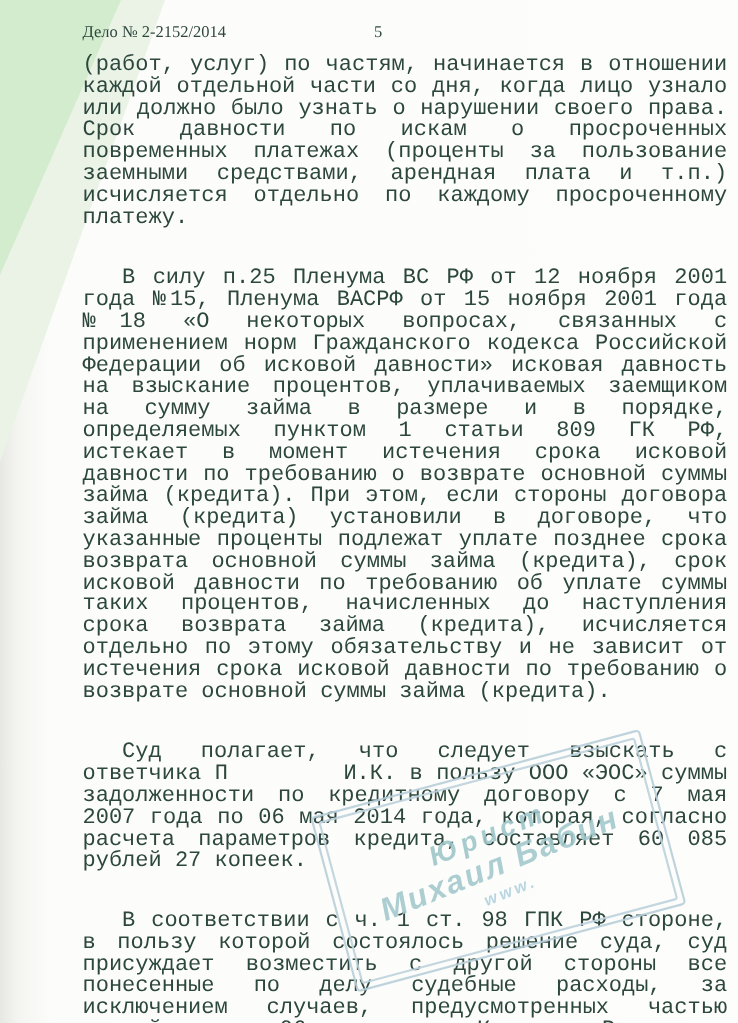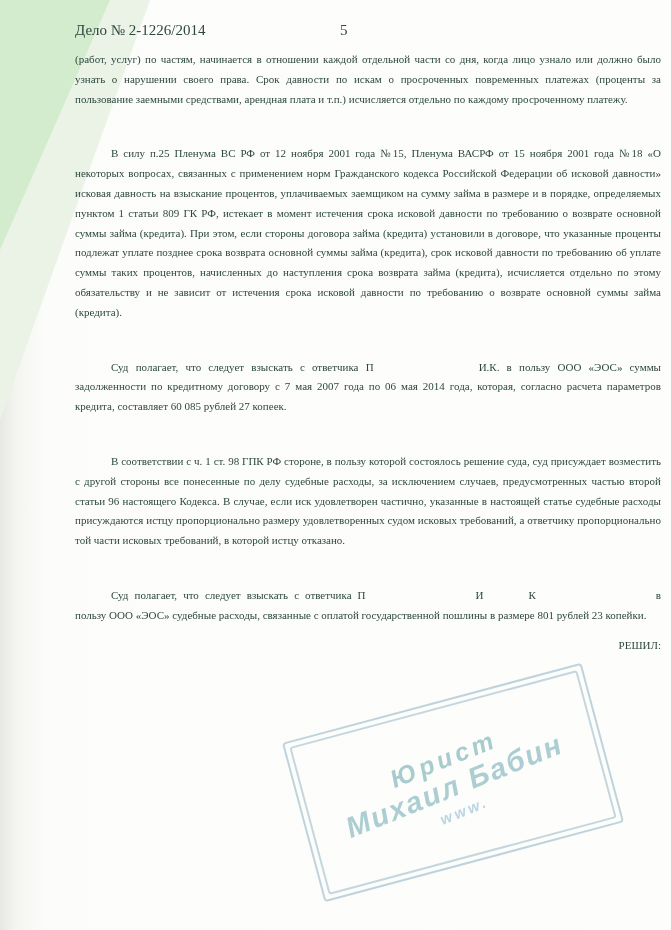--- a/index.html
+++ b/index.html
@@ -27,22 +27,23 @@
     font-size:15px;
   }
   .header .case-no{position:absolute;left:0;top:0;}
   .header .page-no{position:absolute;left:265px;top:0;}
   .doc-body{
     position:absolute;top:50px;left:75px;width:586px;z-index:2;
   }
   p.para{
     margin:0 0 8px 0;
     text-align:justify;
-    font-size:11px;
+    font-size:20px;
     line-height:19.8px;
+    font-family:Liberation Mono, monospace;
   }
   p.para.indent{text-indent:36px;margin-top:35px;}
   p.para.center{text-align:right;text-indent:0;margin:10px 0 10px 0;}
   .gap{display:inline-block;height:1px;}
   .stamp{
     position:absolute;
     left:298px;top:700px;
     width:310px;height:165px;
     transform:rotate(-15deg);
     z-index:3;
@@ -67,21 +68,21 @@
 </style>
 </head>
 <body>
 
 <div class="page">
 
   <div class="corner-wedge-light"></div>
   <div class="corner-wedge-green"></div>
 
   <div class="header">
-    <span class="case-no">Дело № 2-1226/2014</span>
+    <span class="case-no">Дело № 2-2152/2014</span>
     <span class="page-no">5</span>
   </div>
 
   <div class="doc-body" id="doc-body">
       <p class="para"><span>(работ, услуг) по частям, начинается в отношении каждой отдельной части со дня, когда лицо узнало или должно было узнать о нарушении своего права. Срок давности по искам о просроченных повременных платежах (проценты за пользование заемными средствами, арендная плата и т.п.) исчисляется отдельно по каждому просроченному платежу.</span></p>
       <p class="para indent"><span>В силу п.25 Пленума ВС РФ от 12 ноября 2001 года №15, Пленума ВАСРФ от 15 ноября 2001 года №18 «О некоторых вопросах, связанных с применением норм Гражданского кодекса Российской Федерации об исковой давности» исковая давность на взыскание процентов, уплачиваемых заемщиком на сумму займа в размере и в порядке, определяемых пунктом 1 статьи 809 ГК РФ, истекает в момент истечения срока исковой давности по требованию о возврате основной суммы займа (кредита). При этом, если стороны договора займа (кредита) установили в договоре, что указанные проценты подлежат уплате позднее срока возврата основной суммы займа (кредита), срок исковой давности по требованию об уплате суммы таких процентов, начисленных до наступления срока возврата займа (кредита), исчисляется отдельно по этому обязательству и не зависит от истечения срока исковой давности по требованию о возврате основной суммы займа (кредита).</span></p>
       <p class="para indent"><span>Суд полагает, что следует взыскать с ответчика П</span><span class="gap" style="width: 105px;"></span><span>И.К. в пользу ООО «ЭОС» суммы задолженности по кредитному договору с 7 мая 2007 года по 06 мая 2014 года, которая, согласно расчета параметров кредита, составляет 60 085 рублей 27 копеек.</span></p>
       <p class="para indent"><span>В соответствии с ч. 1 ст. 98  ГПК РФ стороне, в пользу которой состоялось решение суда, суд присуждает возместить с другой стороны все понесенные по делу судебные расходы, за исключением случаев, предусмотренных частью второй статьи 96 настоящего Кодекса. В случае, если иск удовлетворен частично, указанные в настоящей статье судебные расходы присуждаются истцу пропорционально размеру удовлетворенных судом исковых требований, а ответчику пропорционально той части исковых требований, в которой истцу отказано.</span></p>
       <p class="para indent"><span>Суд полагает, что следует взыскать с ответчика П</span><span class="gap" style="width: 110px;"></span><span>И</span><span class="gap" style="width: 45px;"></span><span>К</span><span class="gap" style="width: 120px;"></span><span>в пользу ООО «ЭОС» судебные расходы, связанные с оплатой государственной пошлины в размере 801 рублей 23 копейки.</span></p>
       <p class="para center"><span>РЕШИЛ:</span></p>

